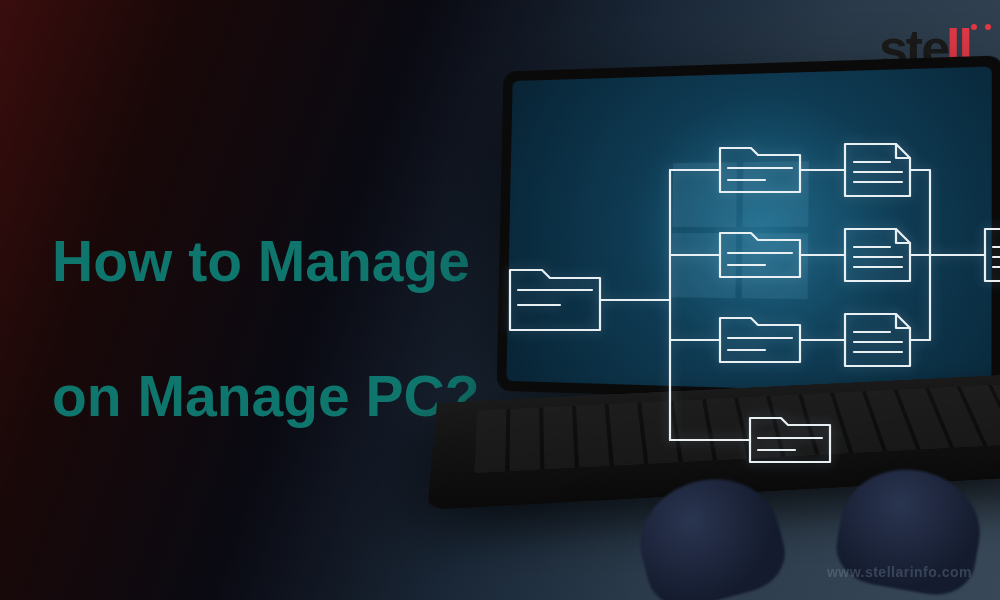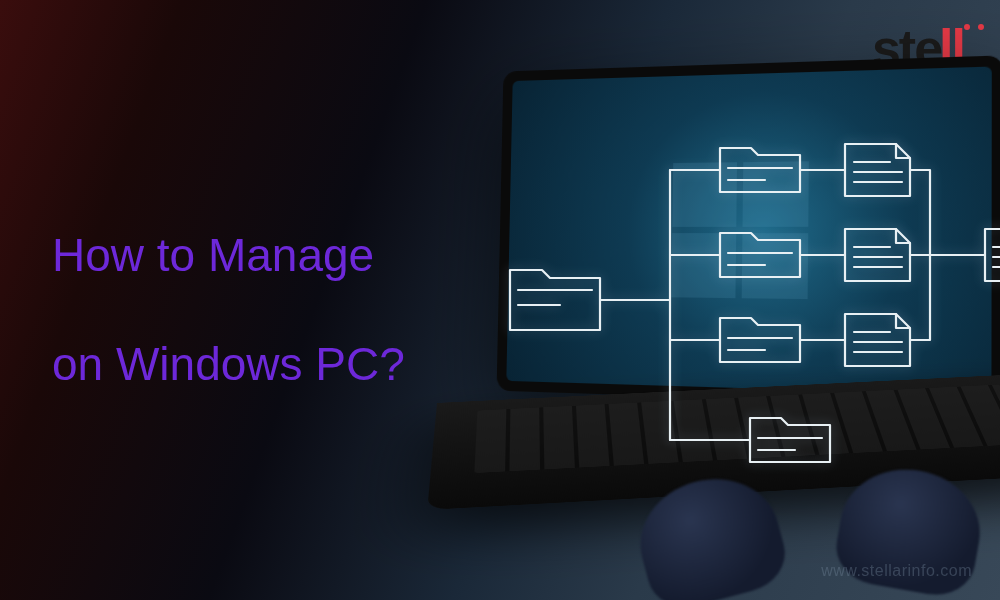--- a/index.html
+++ b/index.html
@@ -9,21 +9,21 @@
     overflow: hidden;
     font-family: Arial, Helvetica, sans-serif;
     background: linear-gradient(110deg, #3a0d0d 0%, #1a0808 15%, #0a0a12 35%, #1a2838 55%, #2a3a4a 70%, #384858 100%);
     position: relative;
   }
 
   
   .logo {
     position: absolute;
     top: 18px;
-    right: 38px;
+    right: 31px;
     font-size: 52px;
     font-weight: 700;
     color: #1a1a1a;
     letter-spacing: -2px;
     display: flex;
     align-items: flex-start;
   }
   .logo .ll {
     color: #e63946;
     display: inline-block;
@@ -38,32 +38,33 @@
   }
   .logo .dot.d1 { top: 6px; left: 92px; }
   .logo .dot.d2 { top: 6px; left: 106px; }
 
   
   .watermark {
     position: absolute;
     bottom: 20px;
     right: 28px;
     color: rgba(120,140,160,0.35);
-    font-size: 16px;
+    font-size: 14px;
     letter-spacing: 0.5px;
+    font-weight: bold;
   }
 
   
   .headline {
     position: absolute;
     left: 52px;
     top: 228px;
-    color: #6d28d9;
-    font-size: 46px;
-    font-weight: 400;
+    color: #0f766e;
+    font-size: 57px;
+    font-weight: 700;
     line-height: 1.18;
     max-width: 460px;
   }
 
   
   .laptop {
     position: absolute;
     right: -40px;
     top: 70px;
     width: 620px;
@@ -169,21 +170,21 @@
 <div class="logo">
   <span>ste</span>
     <span class="ll">ll</span>
   <span class="dot d1"></span>
   <span class="dot d2"></span>
 </div>
 
 <h1 class="headline">
   <span>How to Manage</span><br>
   <br>
-  <span>on Windows PC?</span>
+  <span>on Manage PC?</span>
 </h1>
 
 <div class="laptop">
   <div class="screen-bezel">
     <div class="screen">
       <div class="windows-logo">
         <div></div>
           <div></div>
           <div></div>
           <div></div>

